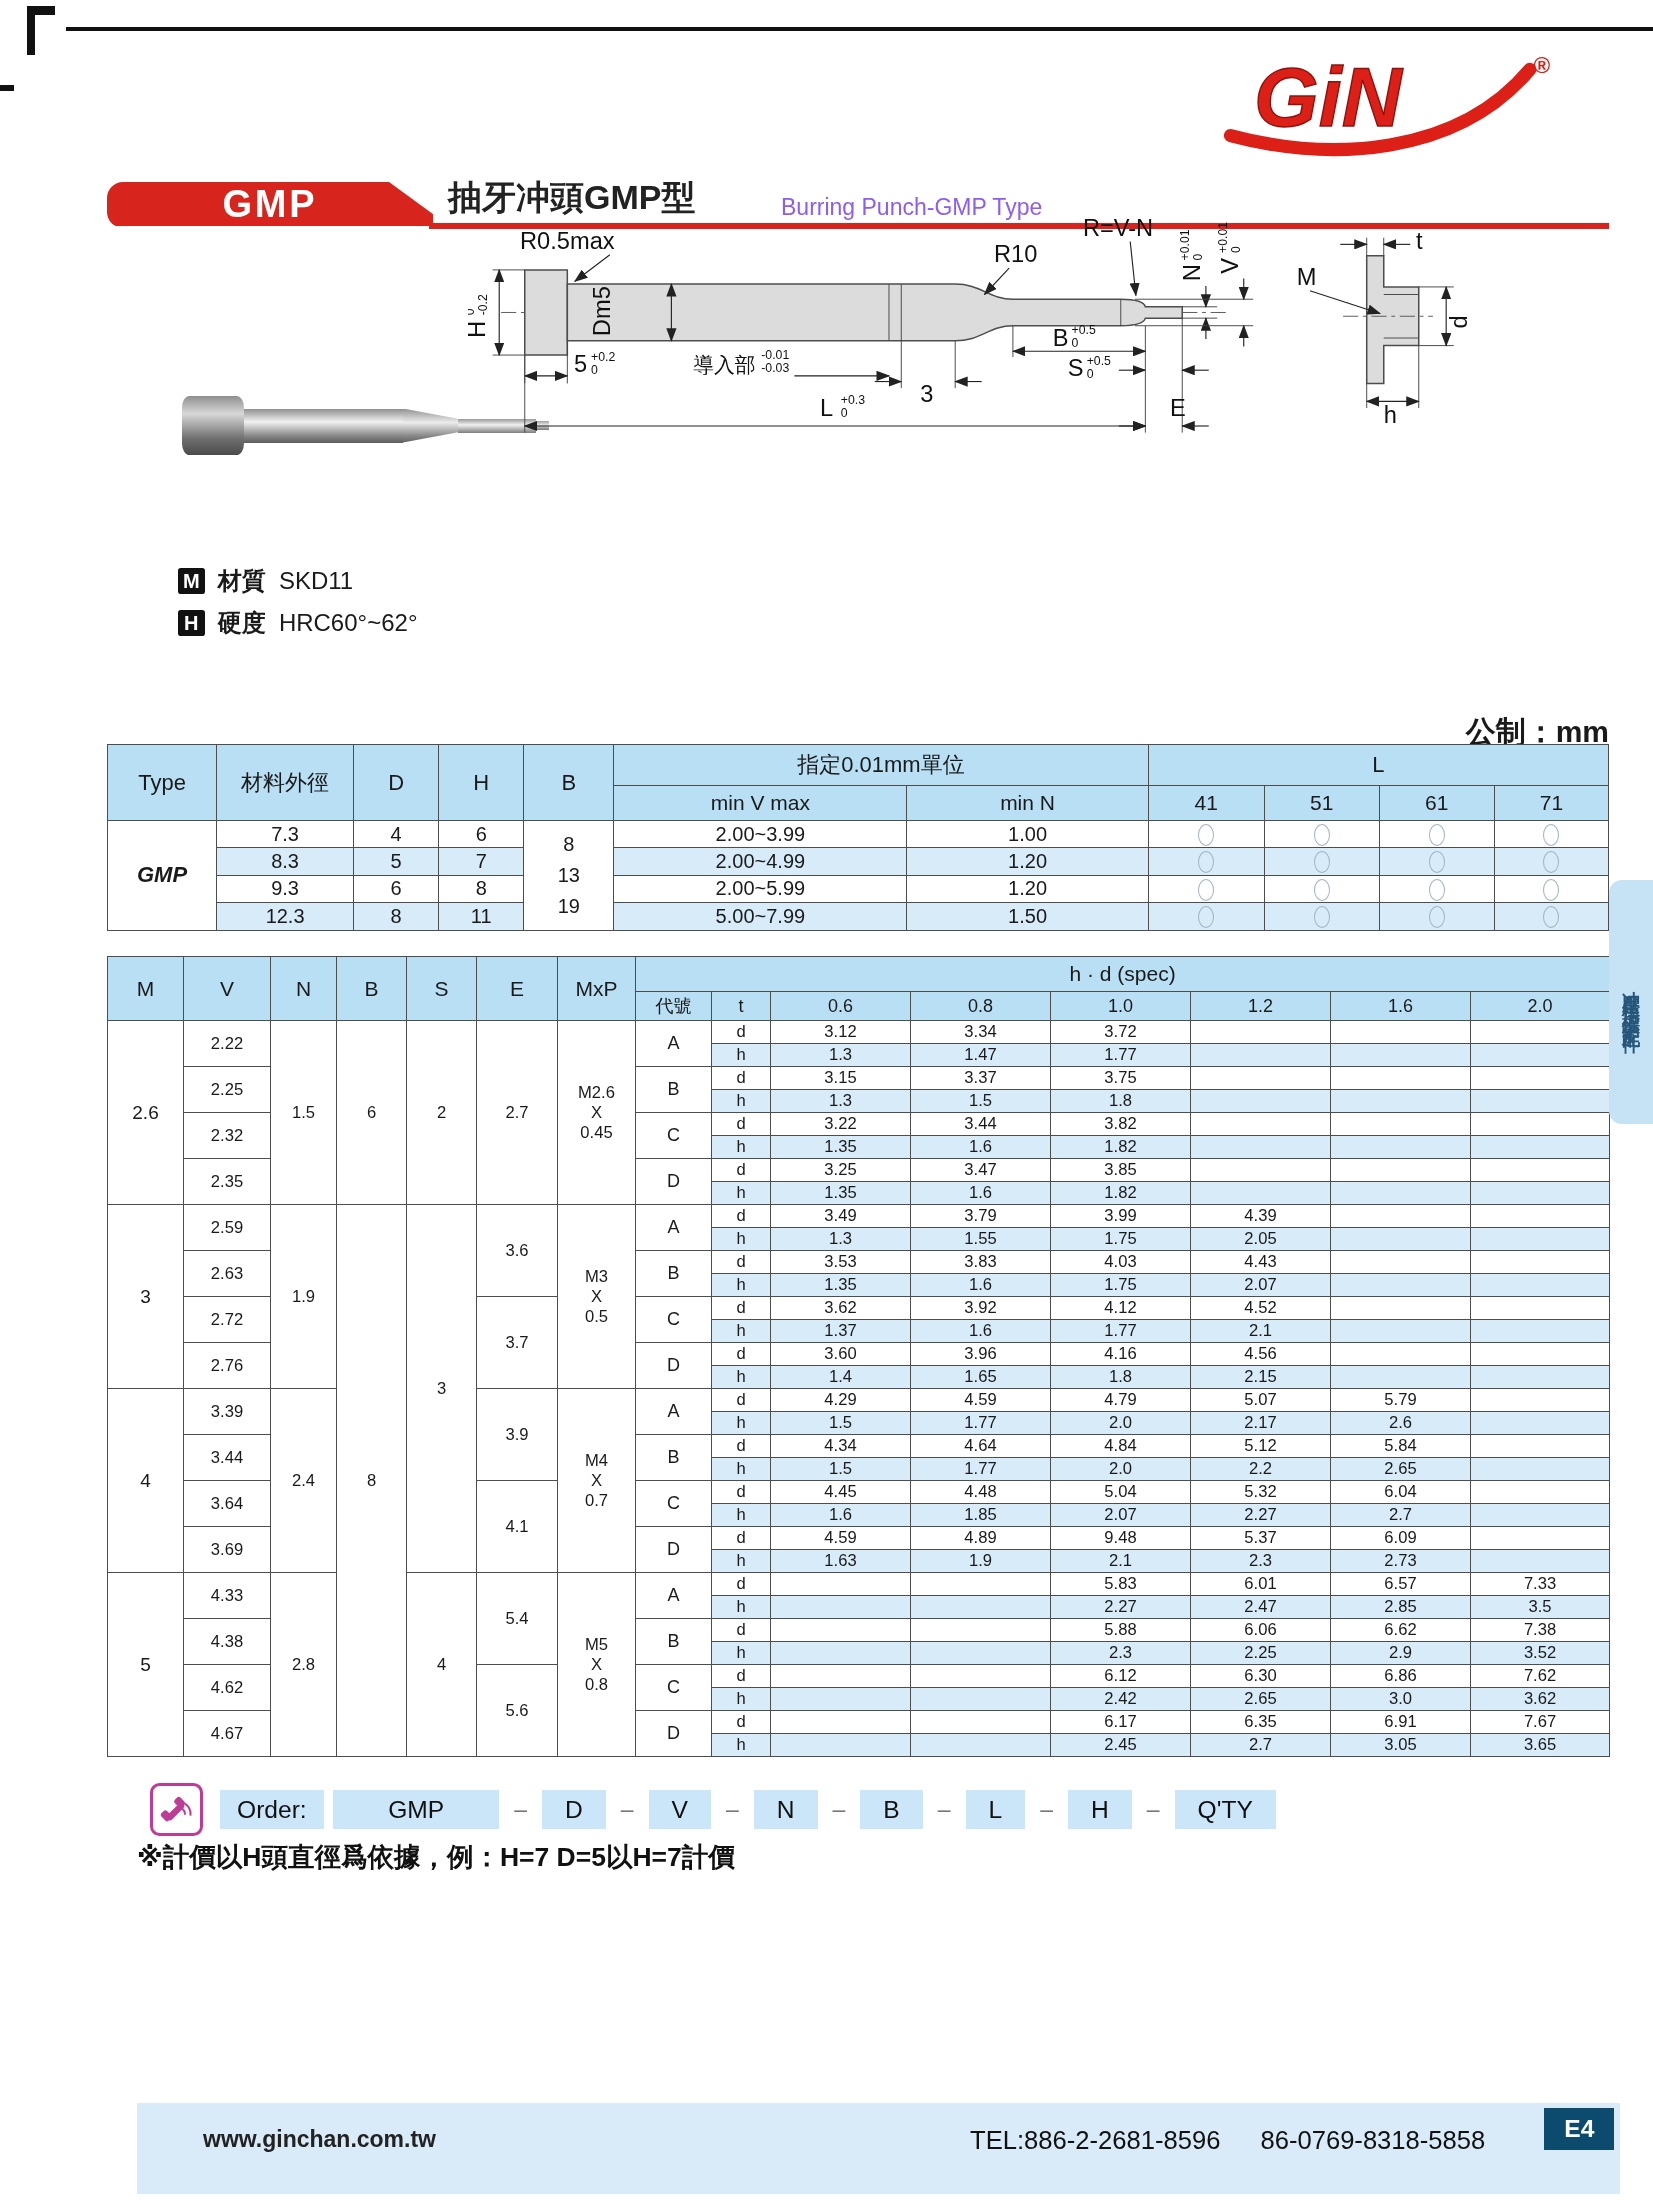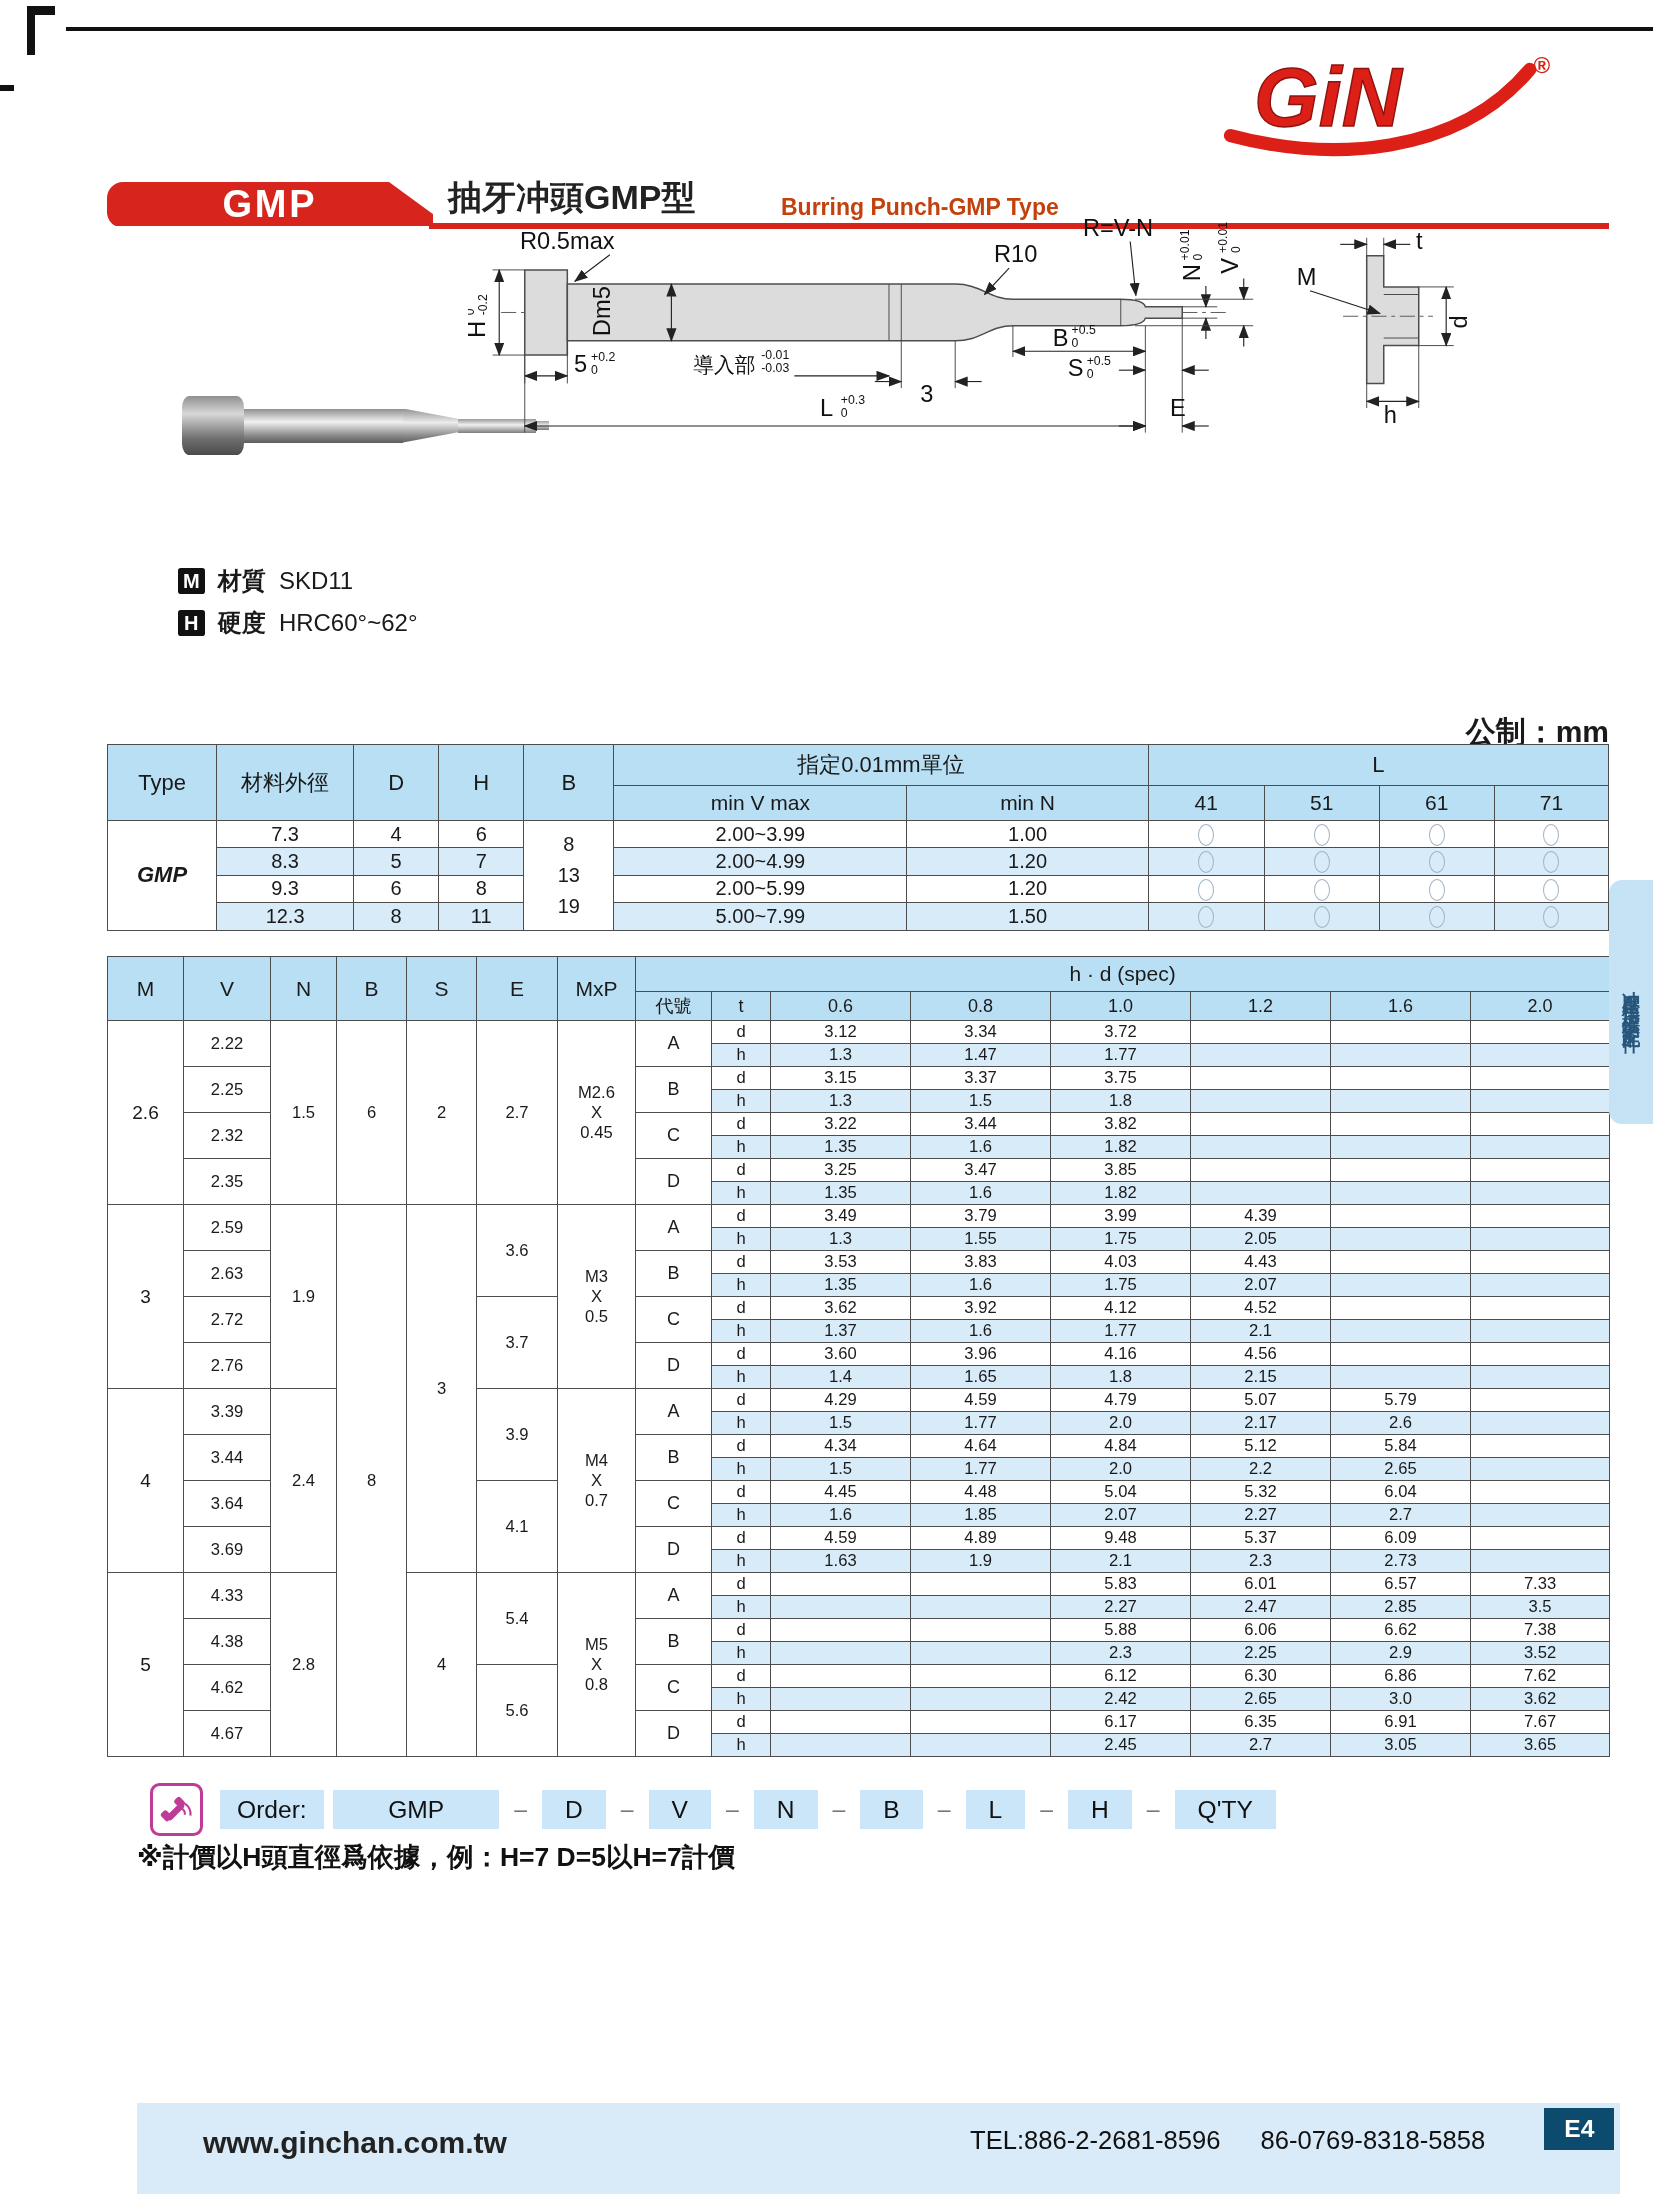--- a/index.html
+++ b/index.html
@@ -13,21 +13,21 @@
   
   .logo{position:absolute;left:1216px;top:43px;width:350px;height:118px;}
   
   .title-band{position:absolute;left:107px;top:182px;width:1502px;height:47px;}
   .badge{position:absolute;left:0;top:0;width:326px;height:44px;background:#d7251d;
          clip-path:path('M16,0 H282 L345,46 H16 A16,16 0 0 1 0,30 V16 A16,16 0 0 1 16,0 Z');
          display:flex;align-items:center;justify-content:center;}
   .badge span{color:#fff;font-size:38px;font-weight:800;letter-spacing:2.8px;}
   .title-underline{position:absolute;left:322px;bottom:0;width:1180px;height:5.7px;background:#d7251d;}
   .title-zh{position:absolute;left:341px;bottom:7.6px;font-size:34px;font-weight:700;color:#222;}
-  .title-en{position:absolute;left:674px;bottom:7.6px;font-size:23px;font-weight:700;color:#c2410c;}
+  .title-en{position:absolute;left:674px;bottom:7.6px;font-size:23px;font-weight:400;color:#8b5cf6;}
   
   .photo{position:absolute;left:182px;top:396px;display:flex;align-items:center;}
   .ph-head{width:62px;height:59px;border-radius:7.6px/11.4px;
      background:linear-gradient(to bottom,#8f8f8f,#d8d8d8 30%,#6f6f6f 72%,#4b4b4b);}
   .ph-shaft{width:159px;height:34px;
      background:linear-gradient(to bottom,#909090,#f1f1f1 38%,#8a8a8a 78%,#5c5c5c);}
   .ph-taper{width:55px;height:34px;clip-path:polygon(0 0,100% 30%,100% 70%,0 100%);
      background:linear-gradient(to bottom,#949494,#ececec 40%,#868686 80%,#606060);}
   .ph-thin{width:78px;height:14px;
      background:linear-gradient(to bottom,#9a9a9a,#f0f0f0 42%,#7d7d7d);}
@@ -90,21 +90,21 @@
   .sep{color:#777;font-size:23px;padding:0 15px;}
   
   .notes{position:absolute;left:137px;top:1838px;font-size:26.5px;font-weight:600;line-height:38px;color:#111;}
   
   .side-tab{position:absolute;left:1609px;top:880px;width:44px;height:244px;background:#c6e2f5;
             border-radius:13.2px 0 0 13.2px;display:flex;align-items:center;justify-content:center;}
   .side-tab span{writing-mode:vertical-rl;font-size:18px;font-weight:700;color:#27567b;
             letter-spacing:5.7px;}
   
   .footer{position:absolute;left:137px;top:2103px;width:1483px;height:91px;background:#d9ebf8;}
-  .footer .site{position:absolute;left:66px;top:23px;font-size:30px;font-weight:700;color:#222;}
+  .footer .site{position:absolute;left:66px;top:23px;font-size:23px;font-weight:700;color:#222;}
   .footer .tels{position:absolute;left:833px;top:23px;font-size:25.6px;color:#111;display:flex;gap:40px;}
   .page-code{position:absolute;right:5.7px;top:4.7px;width:70px;height:42px;background:#0c4a6e;
              color:#fff;font-size:24.6px;font-weight:800;display:flex;align-items:center;justify-content:center;}
 </style>
 </head>
 <body>
 
 <div class="page">
 
   <div class="mark-corner-v"></div>

